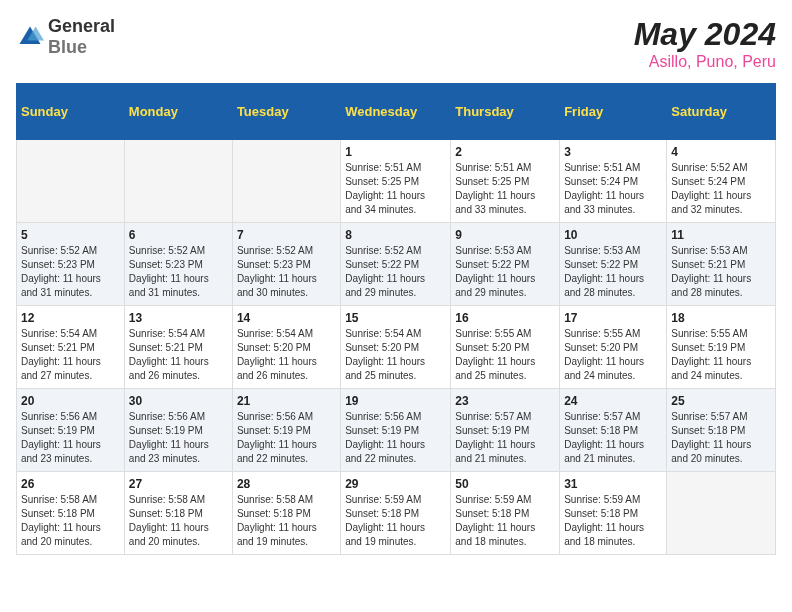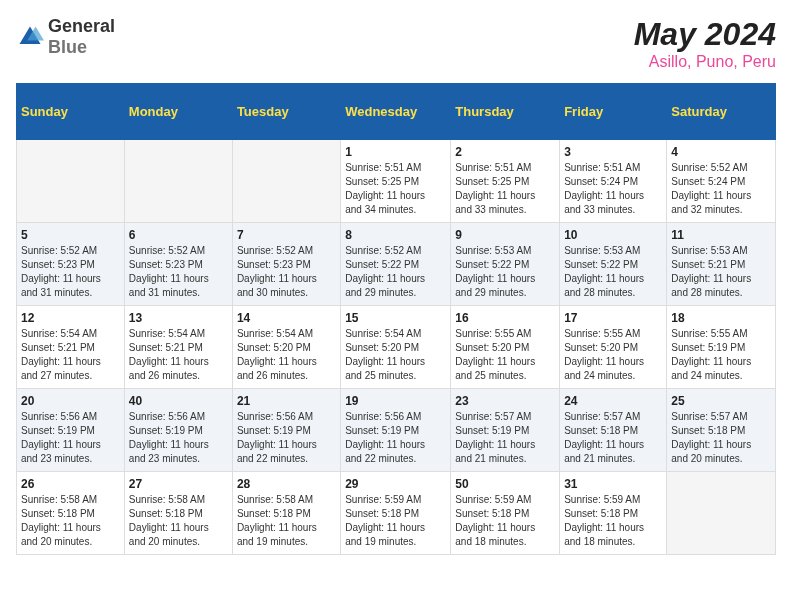--- a/index.html
+++ b/index.html
@@ -206,21 +206,21 @@
           <span class="day-number">18</span>
           <div class="day-info">Sunrise: 5:55 AM<br>Sunset: 5:19 PM<br>Daylight: 11 hours<br>and 24 minutes.</div>
         </td>
       </tr>
       <tr>
         <td>
           <span class="day-number">20</span>
           <div class="day-info">Sunrise: 5:56 AM<br>Sunset: 5:19 PM<br>Daylight: 11 hours<br>and 23 minutes.</div>
         </td>
         <td>
-          <span class="day-number">40</span>
+          <span class="day-number">30</span>
           <div class="day-info">Sunrise: 5:56 AM<br>Sunset: 5:19 PM<br>Daylight: 11 hours<br>and 23 minutes.</div>
         </td>
         <td>
           <span class="day-number">21</span>
           <div class="day-info">Sunrise: 5:56 AM<br>Sunset: 5:19 PM<br>Daylight: 11 hours<br>and 22 minutes.</div>
         </td>
         <td>
           <span class="day-number">19</span>
           <div class="day-info">Sunrise: 5:56 AM<br>Sunset: 5:19 PM<br>Daylight: 11 hours<br>and 22 minutes.</div>
         </td>

